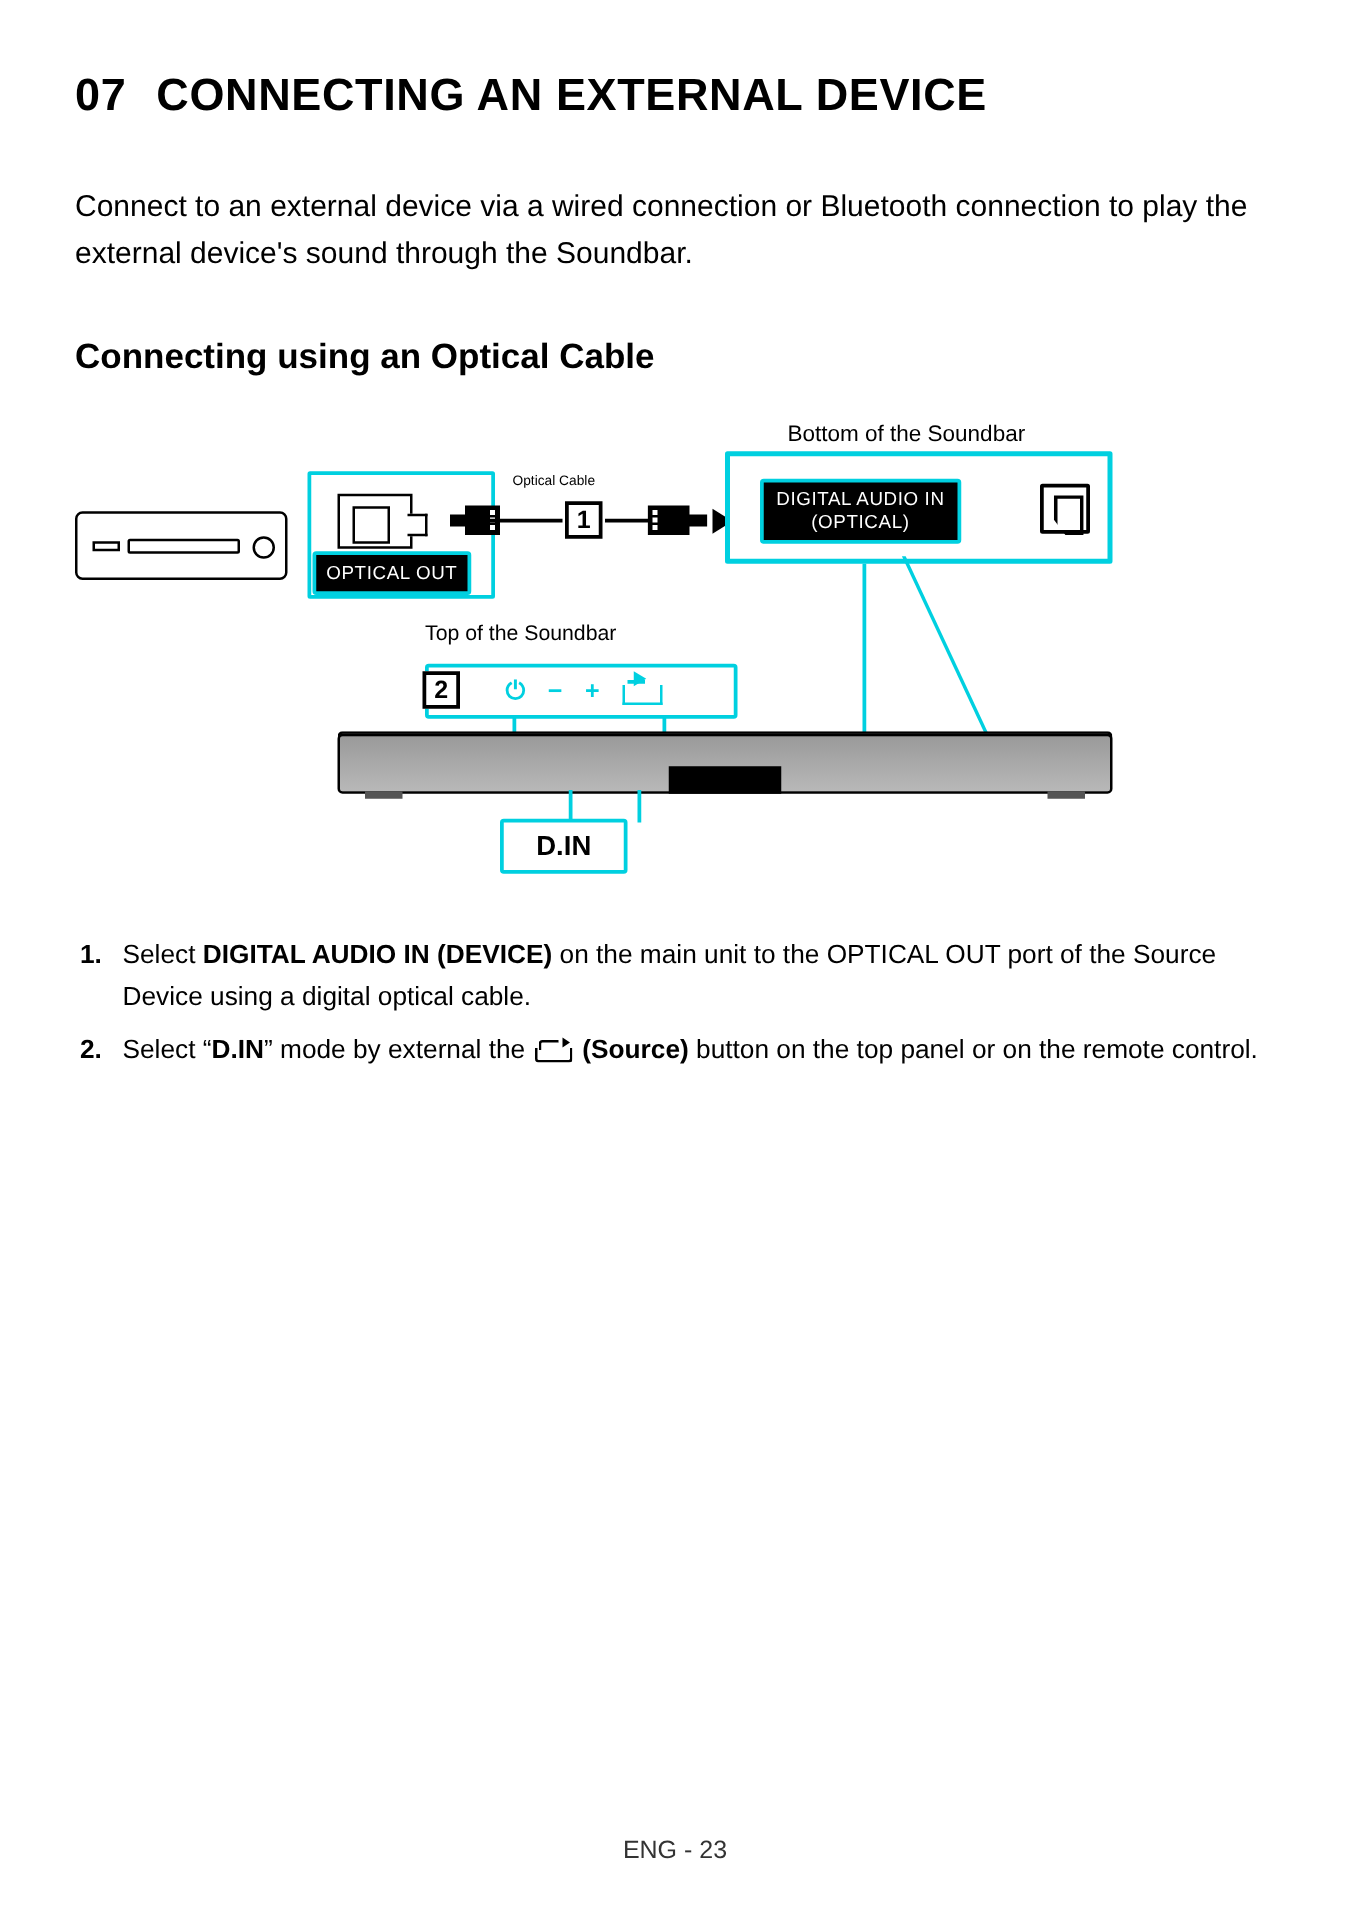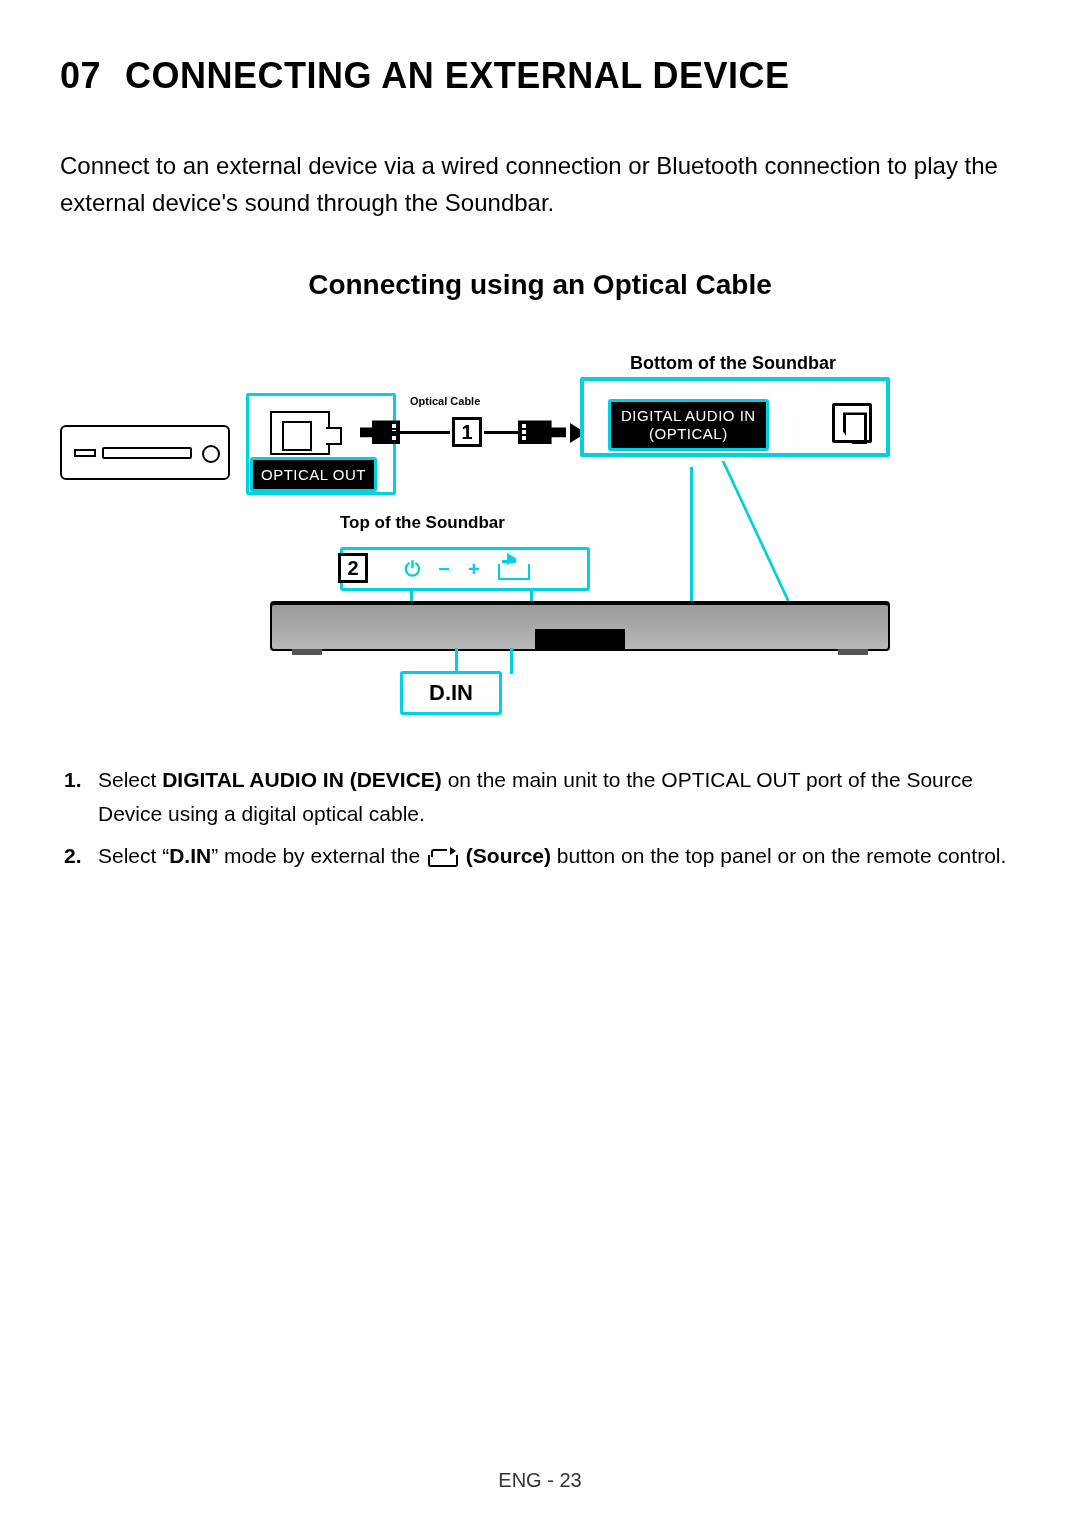--- a/index.html
+++ b/index.html
@@ -20,32 +20,31 @@
   }
   .chapter-number { margin-right: 24px; }
   .intro-text {
     font-size: 24px;
     line-height: 1.55;
     margin-bottom: 48px;
   }
   .section-heading {
     font-size: 28px;
     font-weight: 700;
-    margin-bottom: 52px;
-    text-align: center;
+    margin-bottom: 36px;
   }
   
   .diagram {
     position: relative;
     width: 960px;
     height: 370px;
     margin-bottom: 40px;
   }
   .bold { font-weight: 700; }
-  .small-bold { font-weight: 700; font-size: 17px; }
+  .small-bold { font-weight: 400; font-size: 17px; }
   .label-bottom-sb {
     position: absolute;
     top: 0;
     left: 570px;
     font-size: 18px;
   }
   .label-optcable {
     position: absolute;
     top: 42px;
     left: 350px;
@@ -188,21 +187,21 @@
     top: 70px; left: 510px;
     width: 0; height: 0;
     border-top: 10px solid transparent;
     border-bottom: 10px solid transparent;
     border-left: 16px solid #000;
   }
   
   .right-panel {
     position: absolute;
     top: 24px; left: 520px;
-    width: 310px; height: 80px;
+    width: 310px; height: 90px;
     border: 4px solid #00d0e0;
     border-radius: 2px;
     background: #fff;
   }
   .dai-badge {
     position: absolute;
     left: 24px; top: 18px;
     background: #000;
     color: #fff;
     font-size: 15px;

